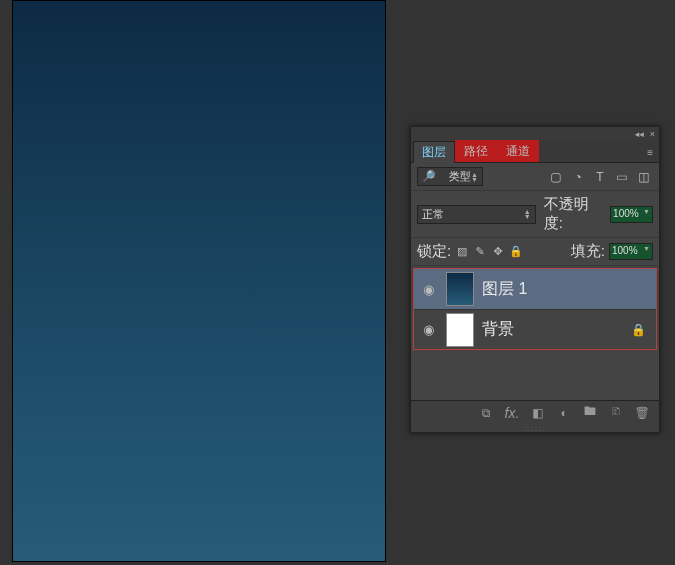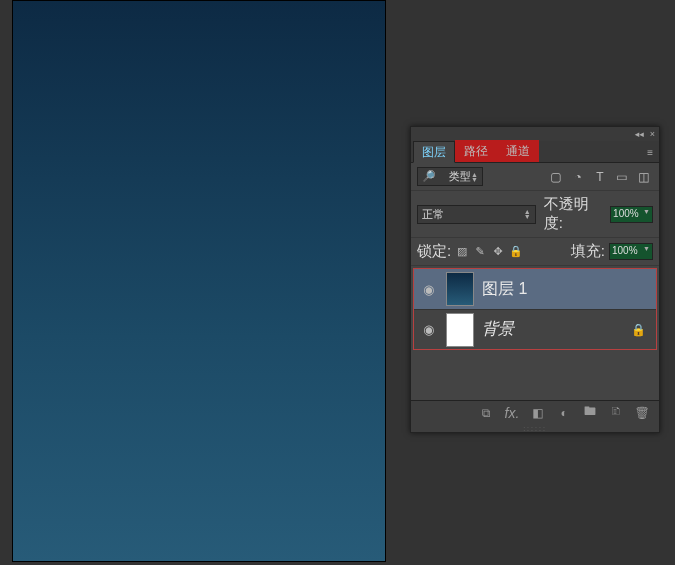--- a/index.html
+++ b/index.html
@@ -191,21 +191,20 @@
   }
   .thumb.gradient {
     background: linear-gradient(to bottom, #0d2a44, #275b78);
   }
   .layer-name {
     color: #e8e8e8;
     font-size: 16px;
     flex: 1;
   }
   .layer-name.italic {
-    font-style: italic;
   }
   .layer-lock {
     color: #999;
     font-size: 12px;
     padding-right: 4px;
   }
 
   .layers-empty {
     height: 48px;
     background: #444;

